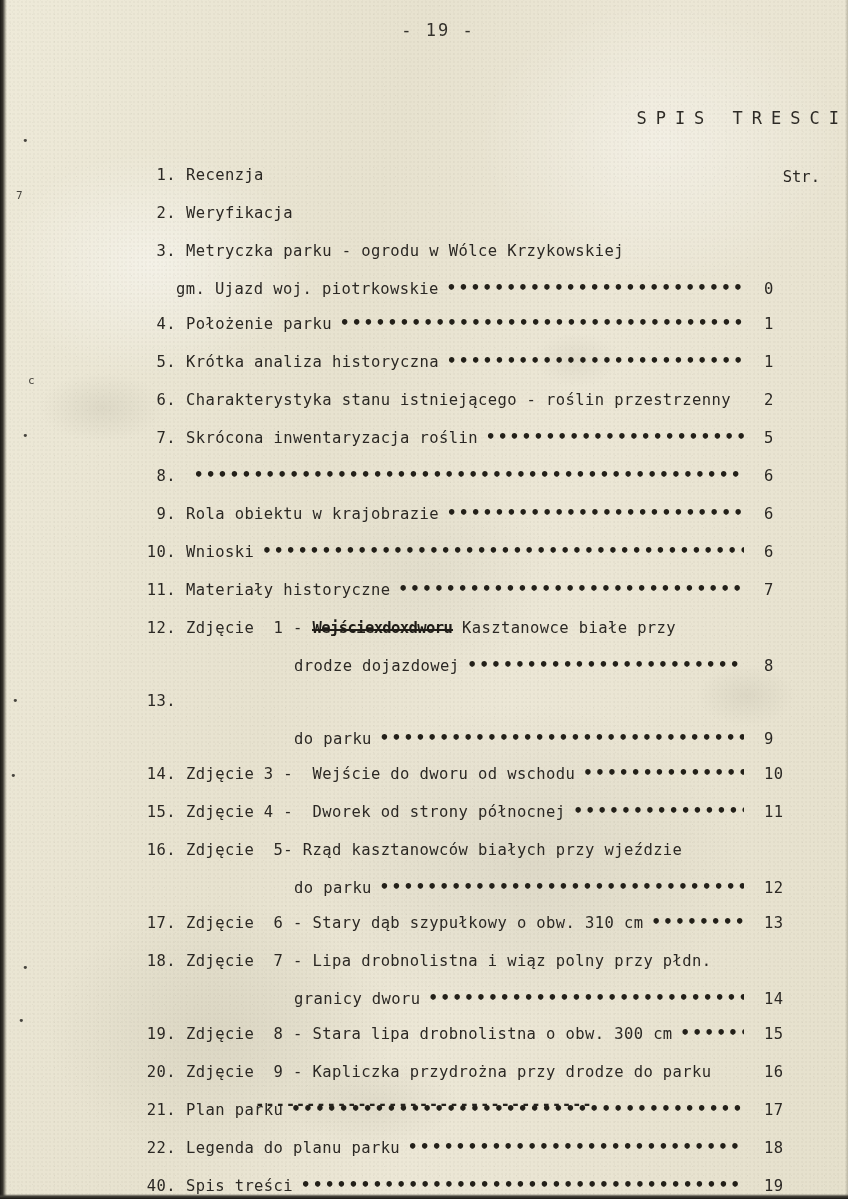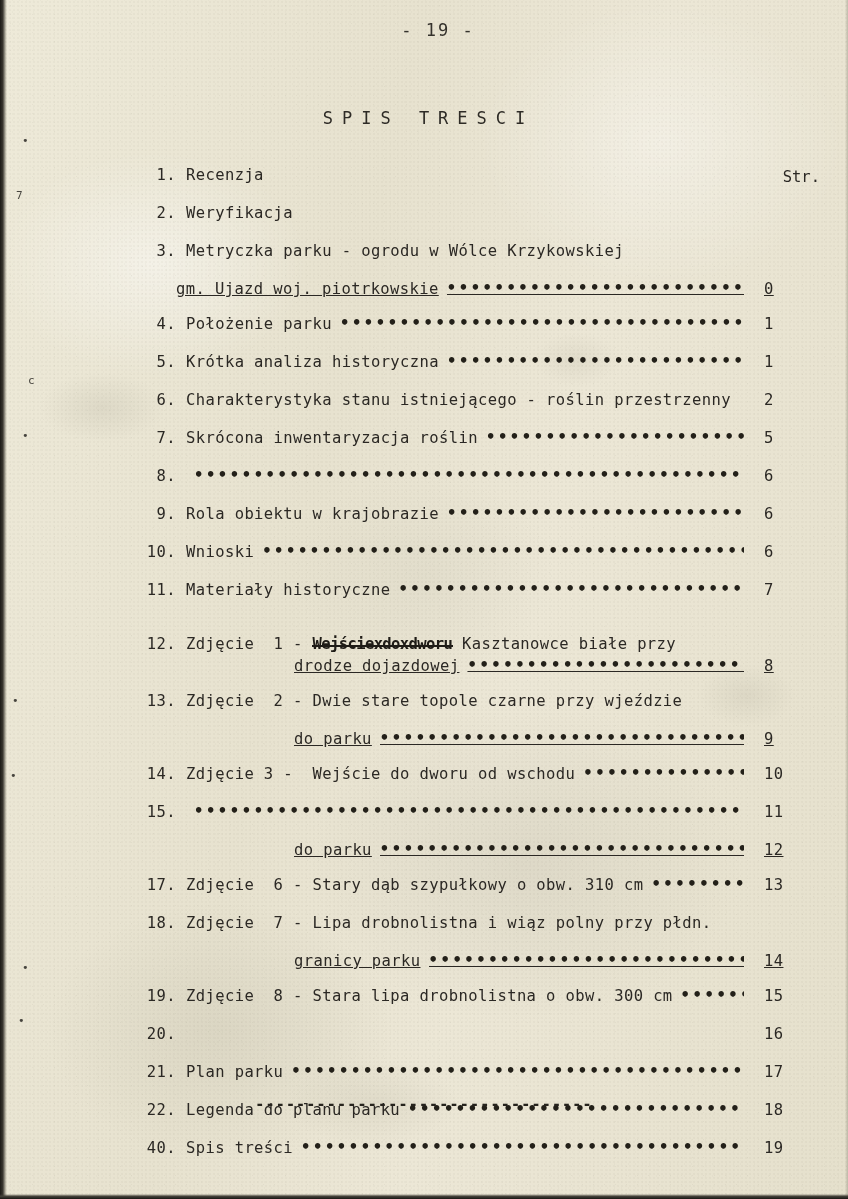--- a/index.html
+++ b/index.html
@@ -91,21 +91,21 @@
     font-size: 17px;
     letter-spacing: 2px;
     color: #35322c;
   }
 
   .doc-title {
     position: absolute;
     top: 108px;
     left: 0;
     width: 100%;
-    text-align: center;
+    text-align: right;
     font-size: 17px;
     letter-spacing: 9px;
     color: #2e2b26;
     padding-left: 9px;
     box-sizing: border-box;
   }
 
   .toc {
     position: absolute;
     top: 168px;
@@ -119,21 +119,21 @@
     line-height: 1.0;
     color: #2b2824;
     letter-spacing: 0.4px;
   }
 
   .row {
     display: flex;
     align-items: baseline;
     height: 38px;
   }
-  .row.tight { height: 35px; text-decoration: underline; }
+  .row.tight { height: 35px; }
 
   .num {
     flex: 0 0 46px;
     text-align: right;
     padding-right: 10px;
     white-space: nowrap;
   }
   .indent {
     flex: 0 0 46px;
   }
@@ -162,21 +162,20 @@
     padding-left: 14px;
     white-space: nowrap;
   }
 
   .strike {
     position: relative;
     display: inline-block;
     font-weight: bold;
     letter-spacing: -0.6px;
     color: #1f1c17;
-    margin-top: 16px;
   }
   .strike::after {
     content: "";
     position: absolute;
     left: -1px; right: -1px;
     top: 50%;
     height: 2px;
     background: #1f1c17;
   }
 
@@ -334,21 +333,20 @@
             <span class="indent"></span>
             <span class="cont-pad"></span>
             <span class="label">drodze dojazdowej</span>
             <span class="leader">••••••••••••••••••••••••••••••••••••••••••••••••••••••••••••••••••••••••••••••••••••••••••••••••••••••••••••••••••••••••</span>
             <span class="pnum">8</span>
           </div>
         </div>
         <div class="entry">
           <div class="row">
             <span class="num">13.</span>
-            <span class="label">Zdjęcie  2 - Dwie stare topole czarne przy wjeździe</span>
             <span class="leader"></span>
             <span class="pnum"></span>
           </div>
           <div class="row tight">
             <span class="indent"></span>
             <span class="cont-pad"></span>
             <span class="label">do parku</span>
             <span class="leader">••••••••••••••••••••••••••••••••••••••••••••••••••••••••••••••••••••••••••••••••••••••••••••••••••••••••••••••••••••••••</span>
             <span class="pnum">9</span>
           </div>
@@ -357,25 +355,32 @@
           <div class="row">
             <span class="num">14.</span>
             <span class="label">Zdjęcie 3 -  Wejście do dworu od wschodu</span>
             <span class="leader">••••••••••••••••••••••••••••••••••••••••••••••••••••••••••••••••••••••••••••••••••••••••••••••••••••••••••••••••••••••••</span>
             <span class="pnum">10</span>
           </div>
         </div>
         <div class="entry">
           <div class="row">
             <span class="num">15.</span>
+            <span class="label">Zdjęcie 4 -  Dworek od strony północnej</span>
             <span class="leader">••••••••••••••••••••••••••••••••••••••••••••••••••••••••••••••••••••••••••••••••••••••••••••••••••••••••••••••••••••••••</span>
             <span class="pnum">11</span>
           </div>
         </div>
         <div class="entry">
+          <div class="row">
+            <span class="num">16.</span>
+            <span class="label">Zdjęcie  5- Rząd kasztanowców białych przy wjeździe</span>
+            <span class="leader"></span>
+            <span class="pnum"></span>
+          </div>
           <div class="row tight">
             <span class="indent"></span>
             <span class="cont-pad"></span>
             <span class="label">do parku</span>
             <span class="leader">••••••••••••••••••••••••••••••••••••••••••••••••••••••••••••••••••••••••••••••••••••••••••••••••••••••••••••••••••••••••</span>
             <span class="pnum">12</span>
           </div>
         </div>
         <div class="entry">
           <div class="row">
@@ -388,36 +393,37 @@
         <div class="entry">
           <div class="row">
             <span class="num">18.</span>
             <span class="label">Zdjęcie  7 - Lipa drobnolistna i wiąz polny przy płdn.</span>
             <span class="leader"></span>
             <span class="pnum"></span>
           </div>
           <div class="row tight">
             <span class="indent"></span>
             <span class="cont-pad"></span>
-            <span class="label">granicy parku</span>
+            <span class="label">granicy dworu</span>
             <span class="leader">••••••••••••••••••••••••••••••••••••••••••••••••••••••••••••••••••••••••••••••••••••••••••••••••••••••••••••••••••••••••</span>
             <span class="pnum">14</span>
           </div>
         </div>
         <div class="entry">
           <div class="row">
             <span class="num">19.</span>
             <span class="label">Zdjęcie  8 - Stara lipa drobnolistna o obw. 300 cm</span>
             <span class="leader">••••••••••••••••••••••••••••••••••••••••••••••••••••••••••••••••••••••••••••••••••••••••••••••••••••••••••••••••••••••••</span>
             <span class="pnum">15</span>
           </div>
         </div>
         <div class="entry">
           <div class="row">
             <span class="num">20.</span>
+            <span class="label">Zdjęcie  9 - Kapliczka przydrożna przy drodze do parku</span>
             <span class="leader"></span>
             <span class="pnum">16</span>
           </div>
         </div>
         <div class="entry">
           <div class="row">
             <span class="num">21.</span>
             <span class="label">Plan parku</span>
             <span class="leader">••••••••••••••••••••••••••••••••••••••••••••••••••••••••••••••••••••••••••••••••••••••••••••••••••••••••••••••••••••••••</span>
             <span class="pnum">17</span>

